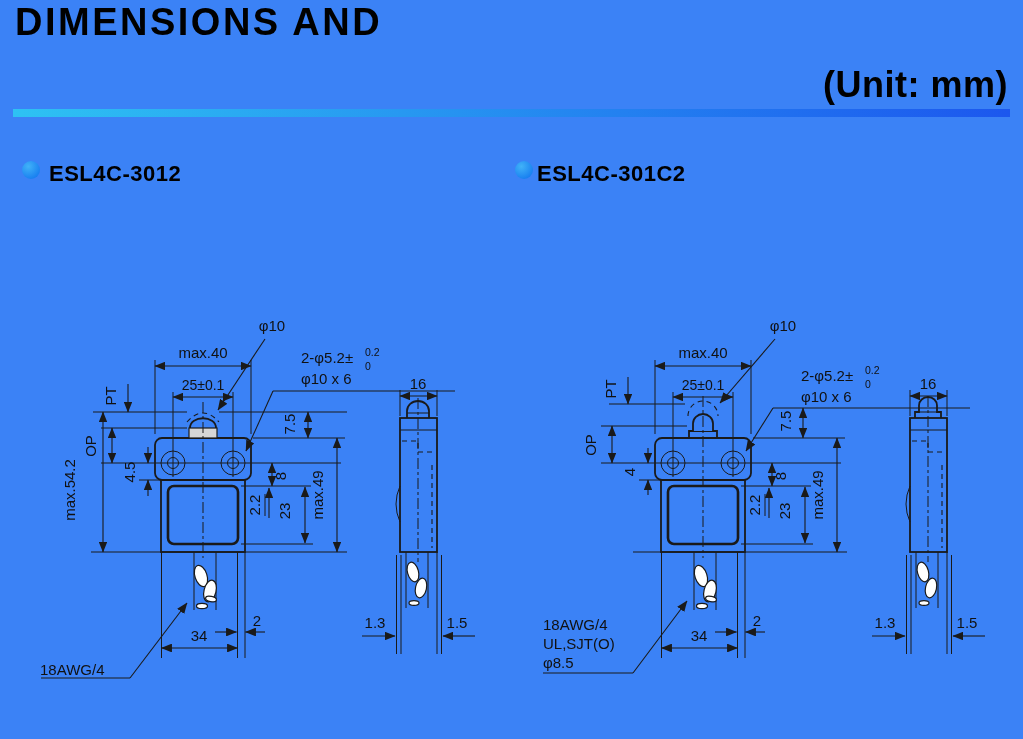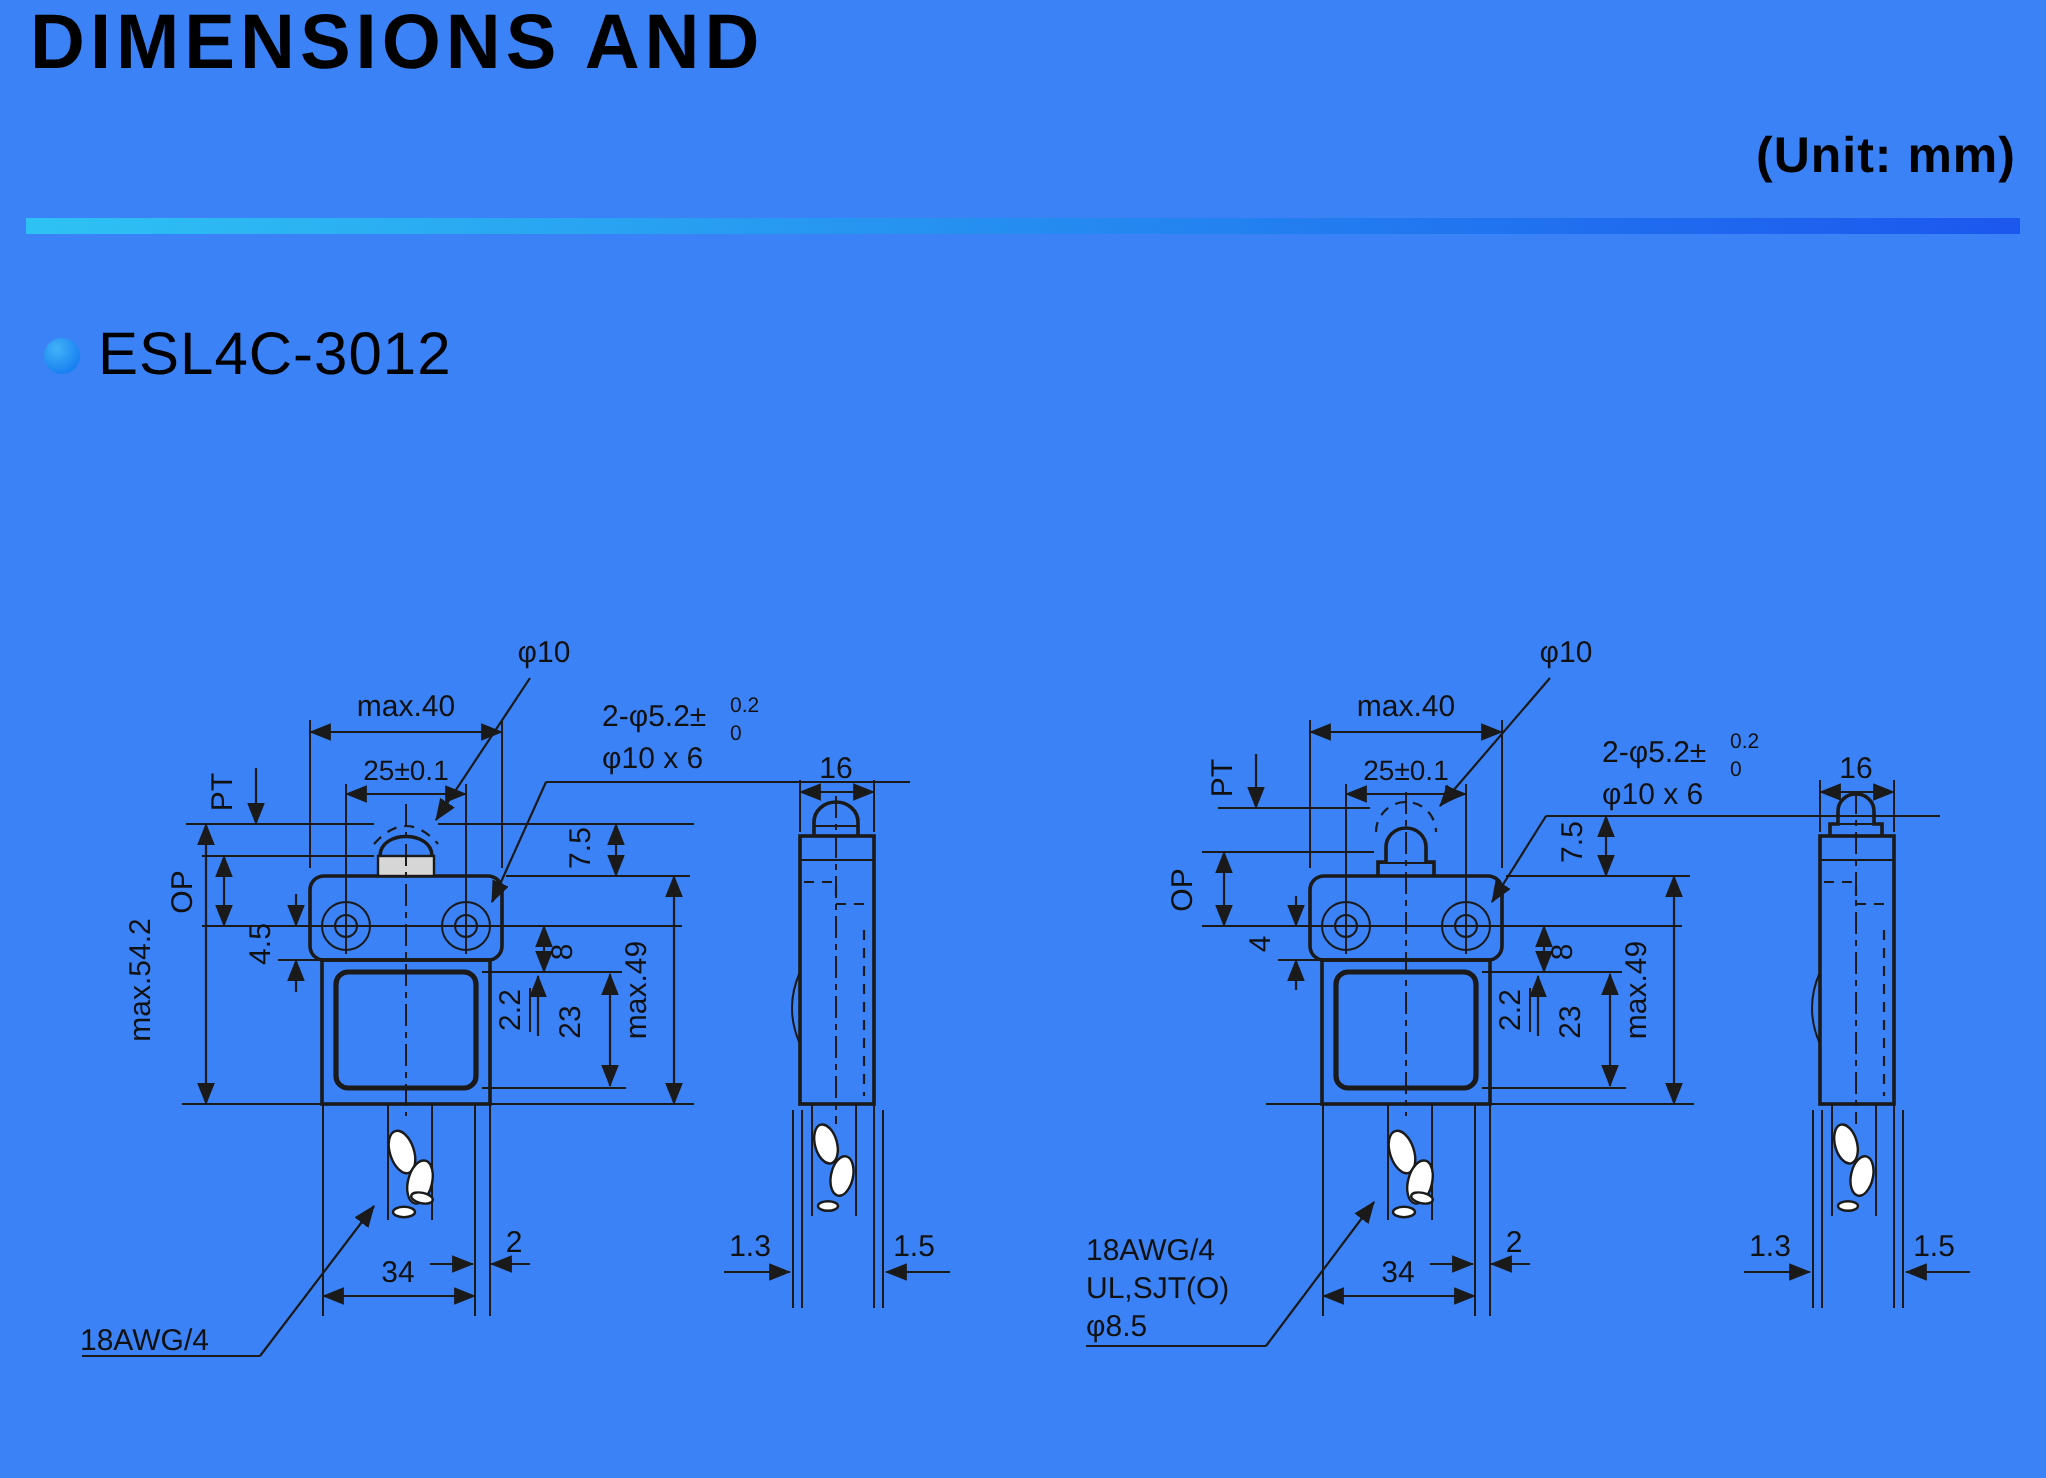--- a/index.html
+++ b/index.html
@@ -2,24 +2,24 @@
 <html style="--accent_start: #2ec2f3; --accent_end: #1c57ee; --bullet_light: #41b2f8; --bullet_dark: #0b6fee;"><head>
 <meta charset="utf-8">
 <style>
   html,body{margin:0;padding:0;background:#fff;}
   .page{position:relative;width:1023px;height:739px;background:#3b82f6;overflow:hidden;
         font-family:"Liberation Sans",sans-serif;color:#000;}
   .title{position:absolute;left:15px;font-weight:bold;font-size:38px;letter-spacing:2.5px;
          color:#000;white-space:nowrap;transform:scaleY(1.02);}
   .title1{top:1px;}
   .title2{top:53px;}
-  .unit-note{position:absolute;right:15px;top:64px;font-weight:bold;font-size:25px;letter-spacing:.5px;}
+  .unit-note{position:absolute;right:15px;top:64px;font-weight:bold;font-size:36px;letter-spacing:.5px;}
   .accent-bar{position:absolute;left:13px;top:109px;width:997px;height:8px;
               background:linear-gradient(90deg,var(--accent_start,#2ec2f3),var(--accent_end,#1c57ee));}
-  .plabel{position:absolute;display:flex;align-items:center;font-weight:normal;font-size:30px;
+  .plabel{position:absolute;display:flex;align-items:flex-start;font-weight:bold;font-size:22px;
           letter-spacing:.5px;white-space:nowrap;}
   .plabel .bullet{width:18px;height:18px;border-radius:50%;flex:0 0 auto;
           background:radial-gradient(circle at 35% 30%,var(--bullet_light,#41b2f8),var(--bullet_dark,#0b6fee));}
   .pl-left{left:22px;top:161px;gap:9px;}
   .pl-right{left:515px;top:161px;gap:4px;}
   svg.dwg{position:absolute;overflow:visible;}
   #dwgL{left:35px;top:300px;}
   #dwgR{left:535px;top:300px;}
   svg .ol{fill:none;stroke:#1a1a1a;stroke-width:1.8;}
   svg .ol2{fill:none;stroke:#1a1a1a;stroke-width:2.6;}
@@ -40,20 +40,24 @@
 <div class="page">
 
   <div class="title title1">DIMENSIONS AND</div>
   <div class="unit-note">(Unit: mm)</div>
   <div class="accent-bar"></div>
 
   <div class="plabel pl-left">
     <span class="bullet"></span>
     <span>ESL4C-3012</span>
   </div>
+  <div class="plabel pl-right">
+    <span class="bullet"></span>
+    <span>ESL4C-301C2</span>
+  </div>
 
   <svg id="dwgL" class="dwg" width="480" height="420" viewBox="0 0 480 420">
     <defs>
       <marker id="aL" viewBox="0 0 10 8" refX="9.5" refY="4" markerWidth="10" markerHeight="8" orient="auto-start-reverse">
         <path d="M0,0 L10,4 L0,8 z" fill="#1a1a1a"></path>
       </marker>
     </defs>
 
     <g>
       <rect class="ol" x="120" y="138" width="96" height="42" rx="7"></rect>

